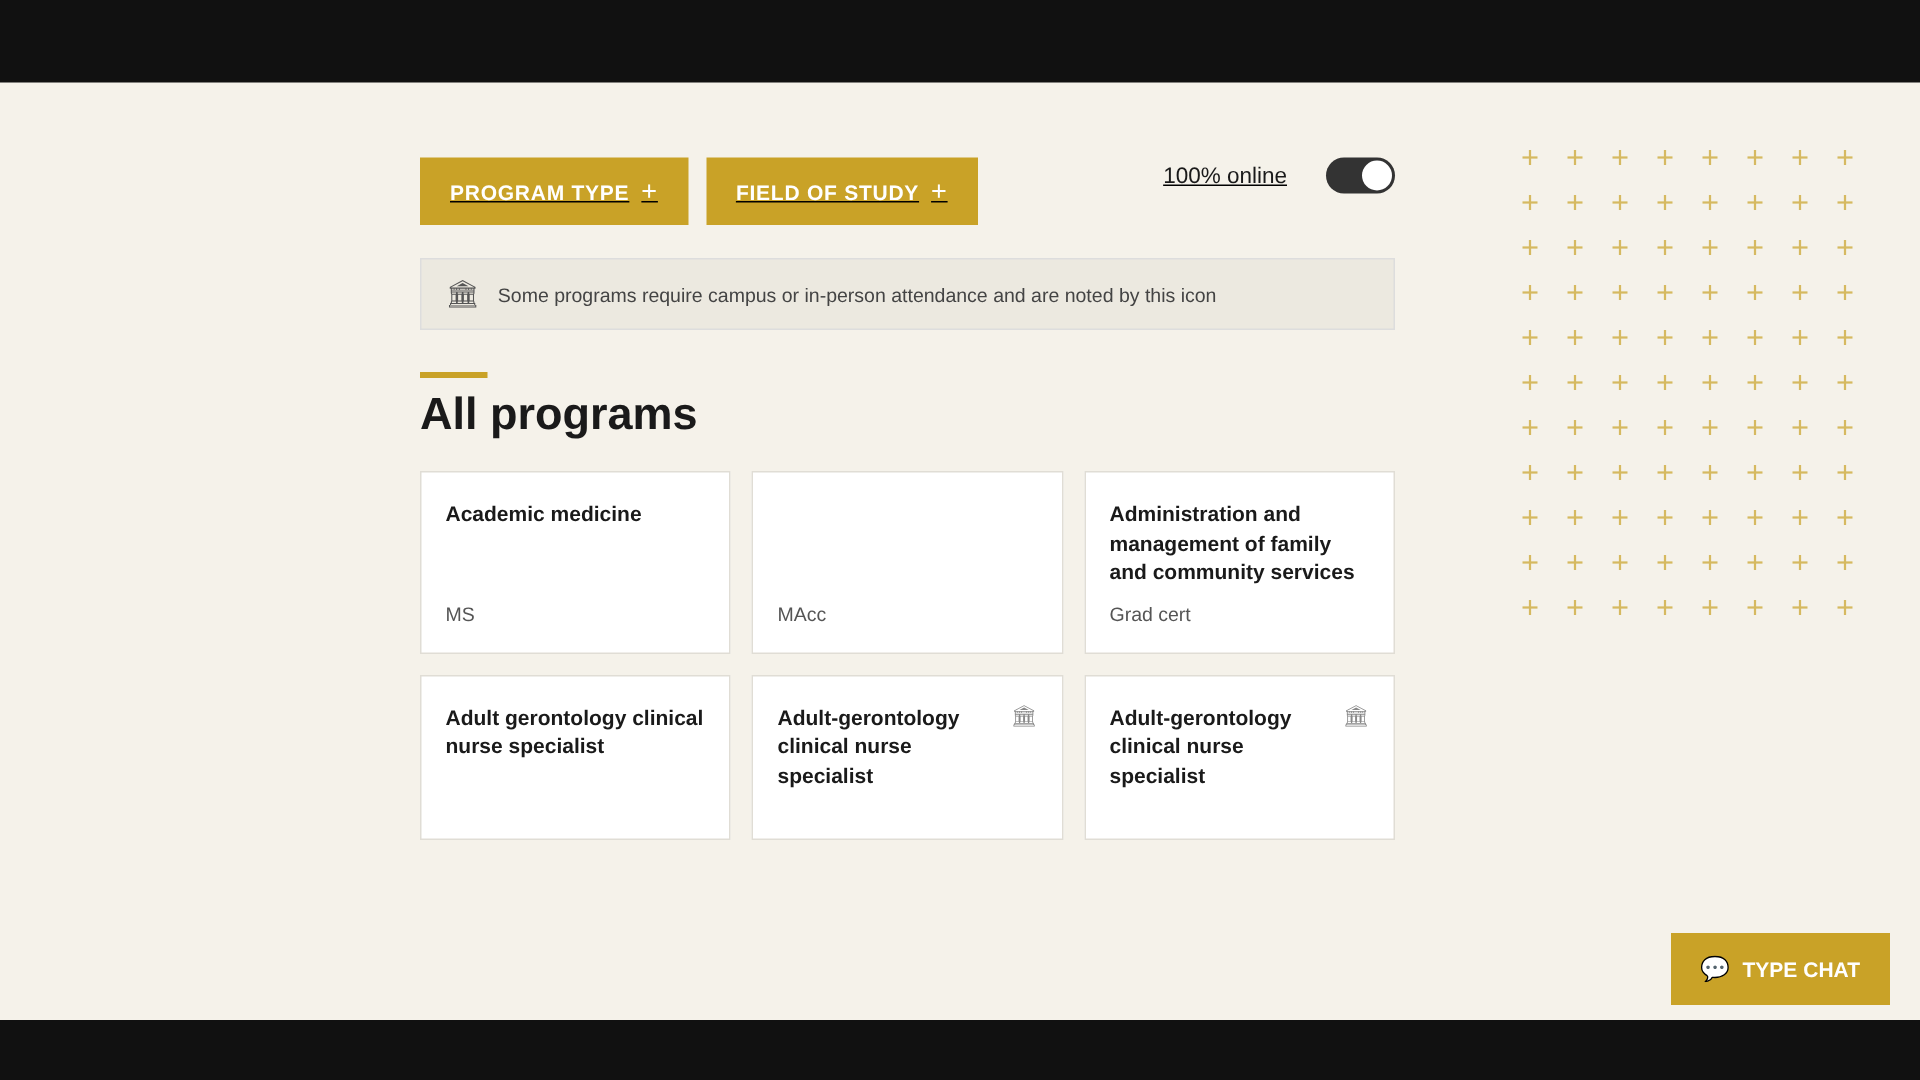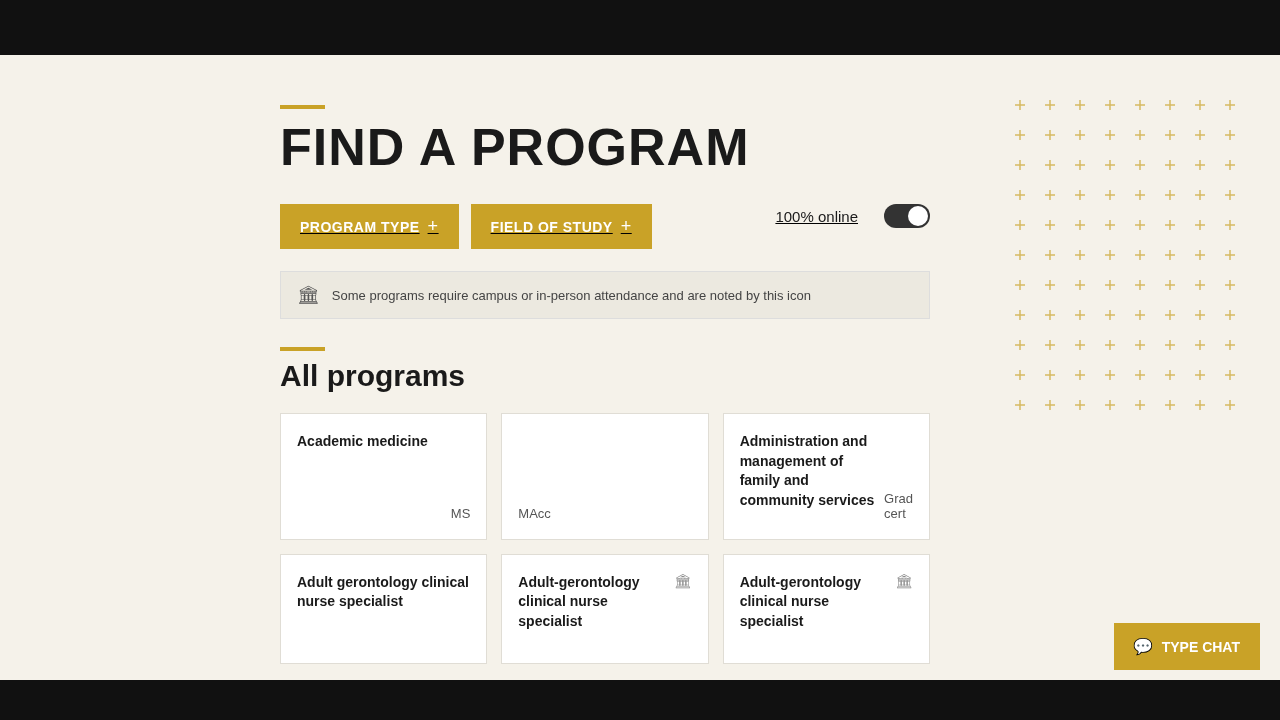--- a/index.html
+++ b/index.html
@@ -210,21 +210,21 @@
       gap: 14px;
       max-width: 650px;
     }
 
     .program-card {
       background: #fff;
       border: 1px solid #e0ddd5;
       padding: 18px 16px;
       cursor: pointer;
       display: flex;
-      flex-direction: row;
+      flex-direction: column;
       justify-content: space-between;
       min-height: 110px;
     }
 
     .card-title {
       font-size: 14px;
       font-weight: 600;
       color: #1a1a1a;
       line-height: 1.4;
       margin-bottom: 10px;
@@ -275,24 +275,20 @@
       opacity: 0.7;
     }
   </style>
 </head>
 <body>
 
 <div class="black-bar-top"></div>
 
 <div class="main-content">
   <div class="left-side">
-    <div class="page-title-section">
-      <div class="title-accent"></div>
-      <h1 class="page-title">FIND A PROGRAM</h1>
-    </div>
 
 
     <div class="filter-row">
       <button class="filter-button">
         <span>PROGRAM TYPE</span>
         <span class="plus-icon">+</span>
       </button>
       <button class="filter-button">
         <span>FIELD OF STUDY</span>
         <span class="plus-icon">+</span>

